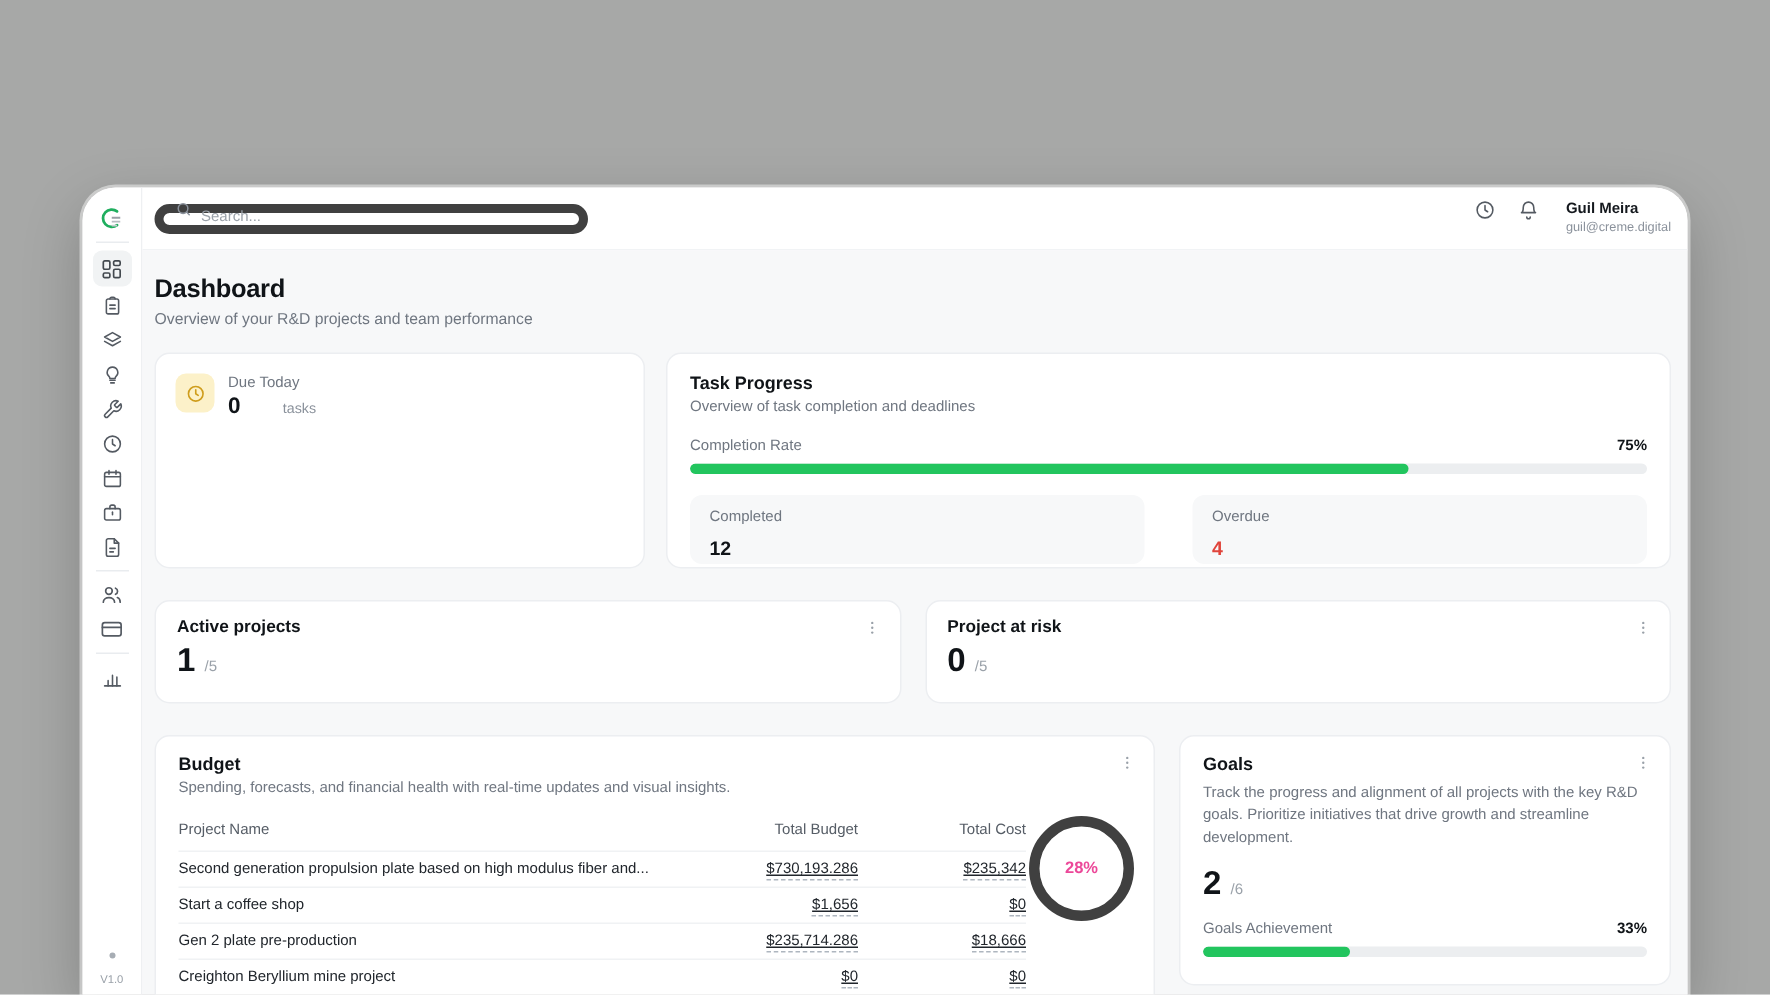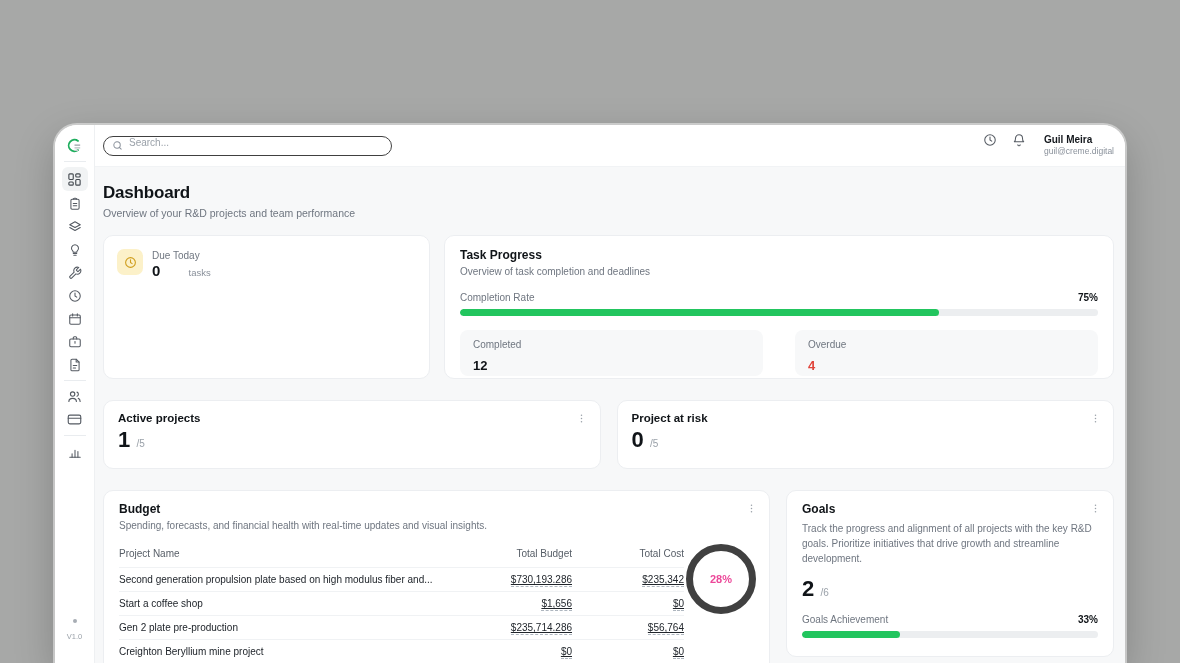--- a/index.html
+++ b/index.html
@@ -5,37 +5,37 @@
   * { margin:0; padding:0; box-sizing:border-box; }
   html,body { width:1180px; height:663px; overflow:hidden; }
   body { background:#a7a8a7; font-family:"Liberation Sans","DejaVu Sans",sans-serif; }
 
   .window { position:absolute; left:55px; top:125px; width:1070px; height:538px;
     background:#fff; border-radius:22px 22px 0 0; overflow:hidden; display:flex;
     box-shadow:0 0 0 2px rgba(255,255,255,0.45), 0 14px 40px rgba(0,0,0,0.22); }
 
   
   .sidebar { width:40px; flex:0 0 40px; border-right:1px solid #eef0f2; display:flex;
-    flex-direction:column; align-items:center; padding:9px 0 22px; background:#fff; }
+    flex-direction:column; align-items:center; padding:9px 0 6px; background:#fff; }
   .logo-wrap { margin-bottom:4px; }
   .side-divider { width:22px; height:1px; background:#e9ecef; margin:4px 0; flex:0 0 1px; }
   .side-item { width:26px; height:21px; display:flex; align-items:center; justify-content:center;
     border-radius:6px; color:#545a62; cursor:pointer; flex:0 0 21px; margin:1px 0; }
   .side-item.active { background:#f1f3f4; height:24px; flex:0 0 24px; }
   .side-item svg { display:block; }
   .sidebar-bottom { margin-top:auto; display:flex; flex-direction:column; align-items:center; gap:9px; }
   .dot { width:4px; height:4px; border-radius:50%; background:#a7adb4; }
   .version { font-size:7.5px; color:#9aa1a9; }
 
   
   .main { flex:1; display:flex; flex-direction:column; min-width:0; }
   .topbar { height:42px; flex:0 0 42px; background:#fff; display:flex; align-items:center;
     padding:0 11px 0 8px; border-bottom:1px solid #f1f3f5; }
-  .search { width:289px; height:20px; border:1px solid #404040; border-radius:10px;
-    display:flex; align-items:flex-start; gap:6px; padding:0 8px; color:#9aa1a9; background:#fff; }
+  .search { width:289px; height:20px; border:6px solid #404040; border-radius:10px;
+    display:flex; align-items:flex-end; gap:6px; padding:0 8px; color:#9aa1a9; background:#fff; }
   .search input { border:none; outline:none; font-size:10px; color:#374151; width:100%;
     background:transparent; font-family:inherit; }
   .search input::placeholder { color:#9aa1a9; }
   .topbar-right { margin-left:auto; display:flex; gap:15px; color:#545a62; }
   .user { line-height:1.3; margin-left:3px; cursor:pointer; }
   .user-name { font-size:10px; font-weight:bold; color:#14181d; }
   .user-email { font-size:8.5px; color:#8a919b; }
 
   .content { flex:1; background:#f7f8f9; padding:16px 11px 0 8px; overflow:hidden; }
   .page-title { font-size:17px; font-weight:bold; color:#101418; letter-spacing:-0.2px; }
@@ -356,21 +356,21 @@
                   <span class="num"><span class="val">$235,342</span></span>
                 </div>
                 <div class="t-row">
                   <span>Start a coffee shop</span>
                   <span class="num"><span class="val">$1,656</span></span>
                   <span class="num"><span class="val">$0</span></span>
                 </div>
                 <div class="t-row">
                   <span>Gen 2 plate pre-production</span>
                   <span class="num"><span class="val">$235,714.286</span></span>
-                  <span class="num"><span class="val">$56,764</span></span>
+                  <span class="num"><span class="val">$18,666</span></span>
                 </div>
                 <div class="t-row">
                   <span>Creighton Beryllium mine project</span>
                   <span class="num"><span class="val">$0</span></span>
                   <span class="num"><span class="val">$0</span></span>
                 </div>
               </div>
 
           </div>
 

